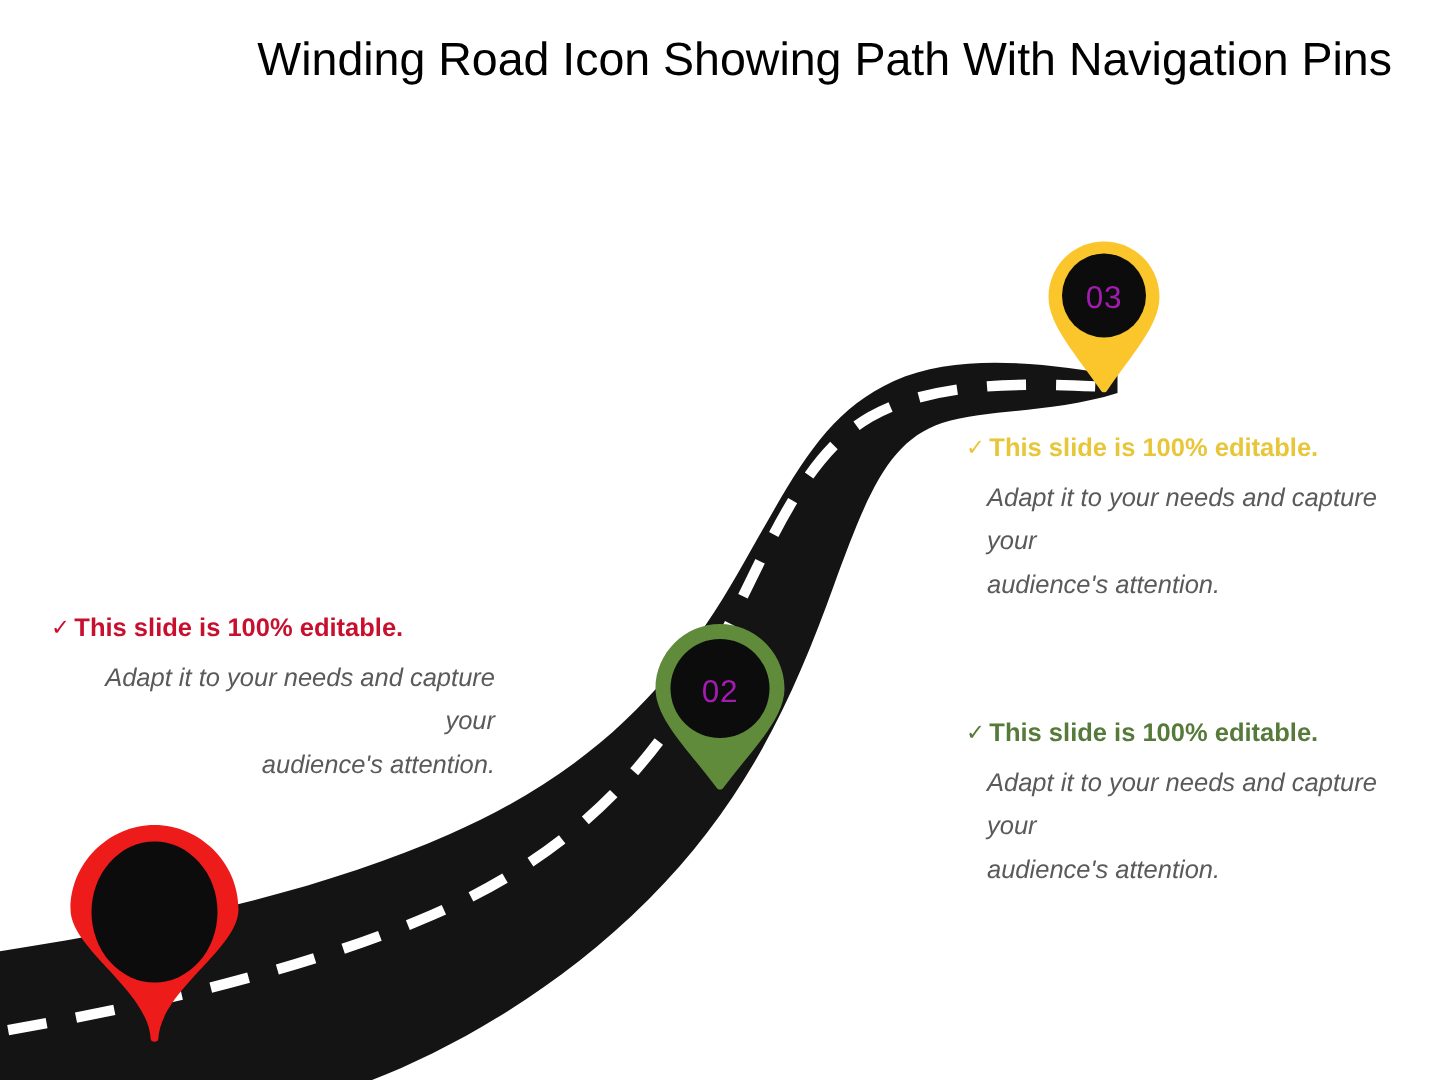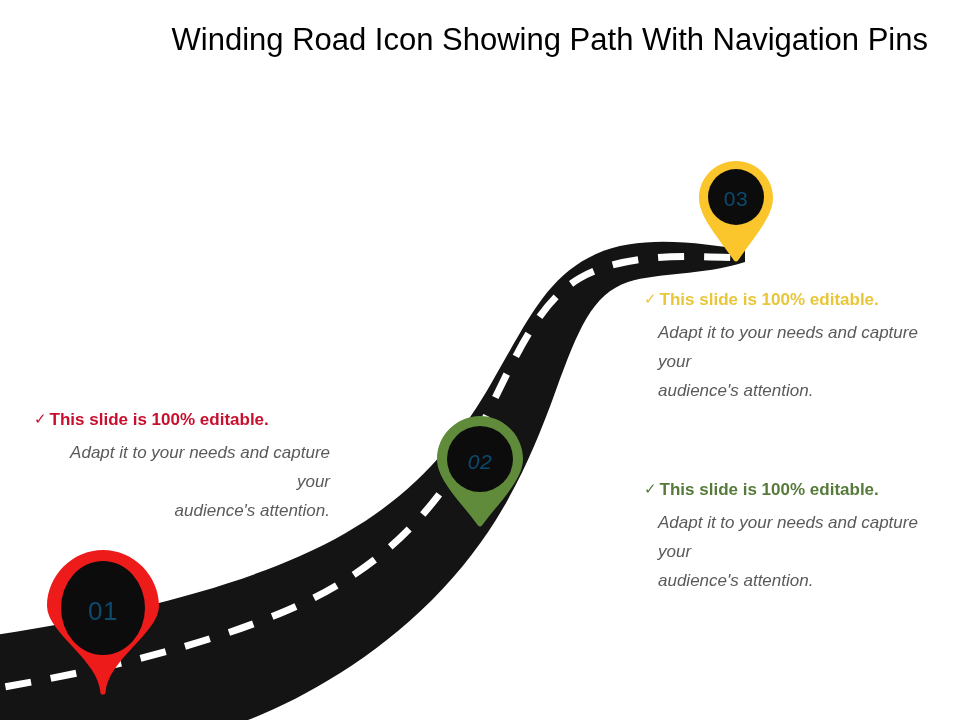--- a/index.html
+++ b/index.html
@@ -96,30 +96,30 @@
 
   
   .pin {
     position: absolute;
   }
   .pin .pin-label {
     position: absolute;
     left: 0;
     width: 100%;
     text-align: center;
-    color: #0c4a6e;
+    color: #a21caf;
     font-weight: 400;
     letter-spacing: 0.5px;
     pointer-events: none;
   }
 
   #pin-03 { left: 696px; top: 159px; width: 80px; height: 104px; }
   #pin-03 .pin-label { top: 28px; font-size: 21px; }
 
-  #pin-02 { left: 434px; top: 414px; width: 92px; height: 114px; font-style: italic; }
+  #pin-02 { left: 434px; top: 414px; width: 92px; height: 114px; }
   #pin-02 .pin-label { top: 36px; font-size: 21px; }
 
   #pin-01 { left: 44px; top: 548px; width: 118px; height: 148px; }
   #pin-01 .pin-label { top: 48px; font-size: 26px; }
 </style>
 </head>
 <body>
 
 <div id="slide">
 
@@ -161,21 +161,20 @@
       <circle cx="46" cy="45" r="33" fill="#0c0c0c"></circle>
     </svg>
     <div class="pin-label">02</div>
   </div>
 
   <div class="pin" id="pin-01">
     <svg viewBox="0 0 118 148" width="118" height="148">
       <path d="M59,2 C28.5,2 3,27.5 3,58 C3,85 55,112 56.5,145 C57.2,147 60.8,147 61.5,145 C63,112 115,85 115,58 C115,27.5 89.5,2 59,2 Z" fill="#ee1b1b"></path>
       <ellipse cx="59" cy="60" rx="42" ry="47" fill="#0c0c0c"></ellipse>
     </svg>
-    <div class="pin-label">01</div>
   </div>
 
   <div class="text-block" id="block-yellow">
     <div class="tb-heading">
       <span class="tb-check">✓</span><span>This slide is 100% editable.</span>
     </div>
     <div class="tb-body">
       <div>Adapt it to your needs and capture your</div>
       <div>audience's attention.</div>
     </div>

